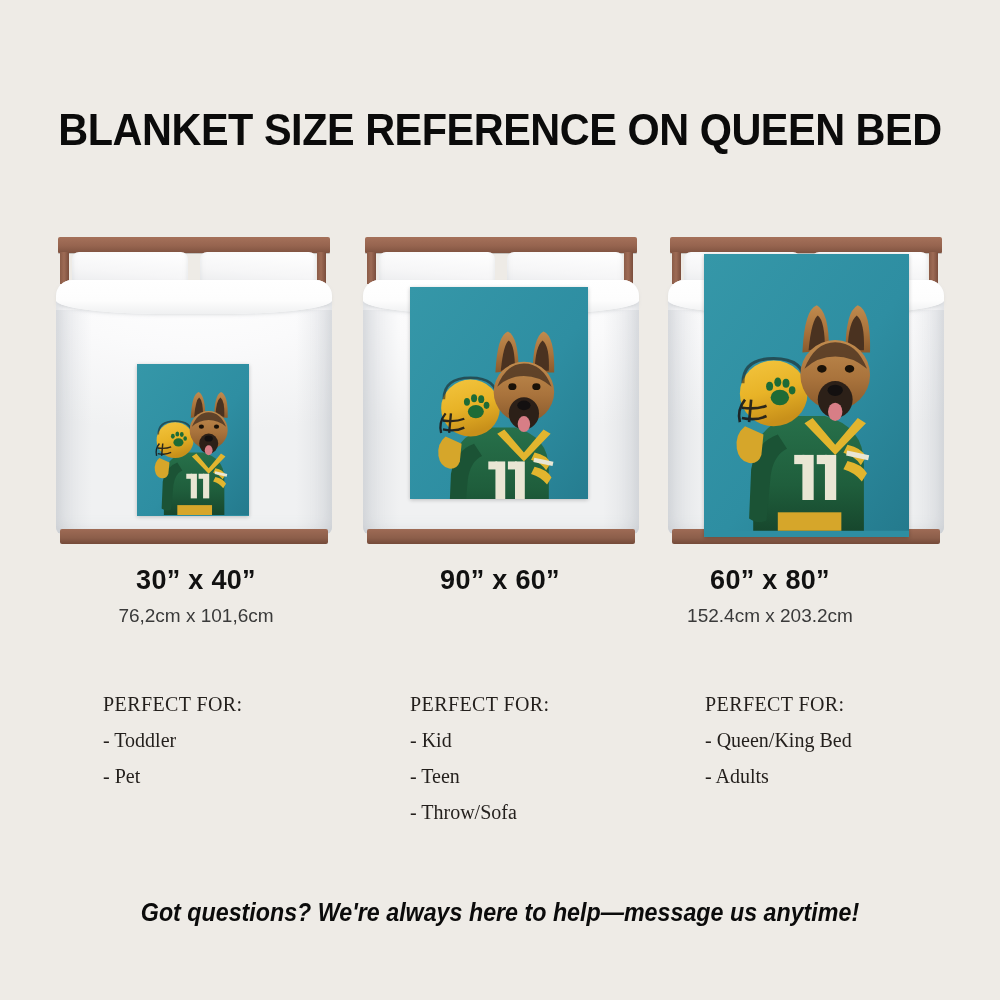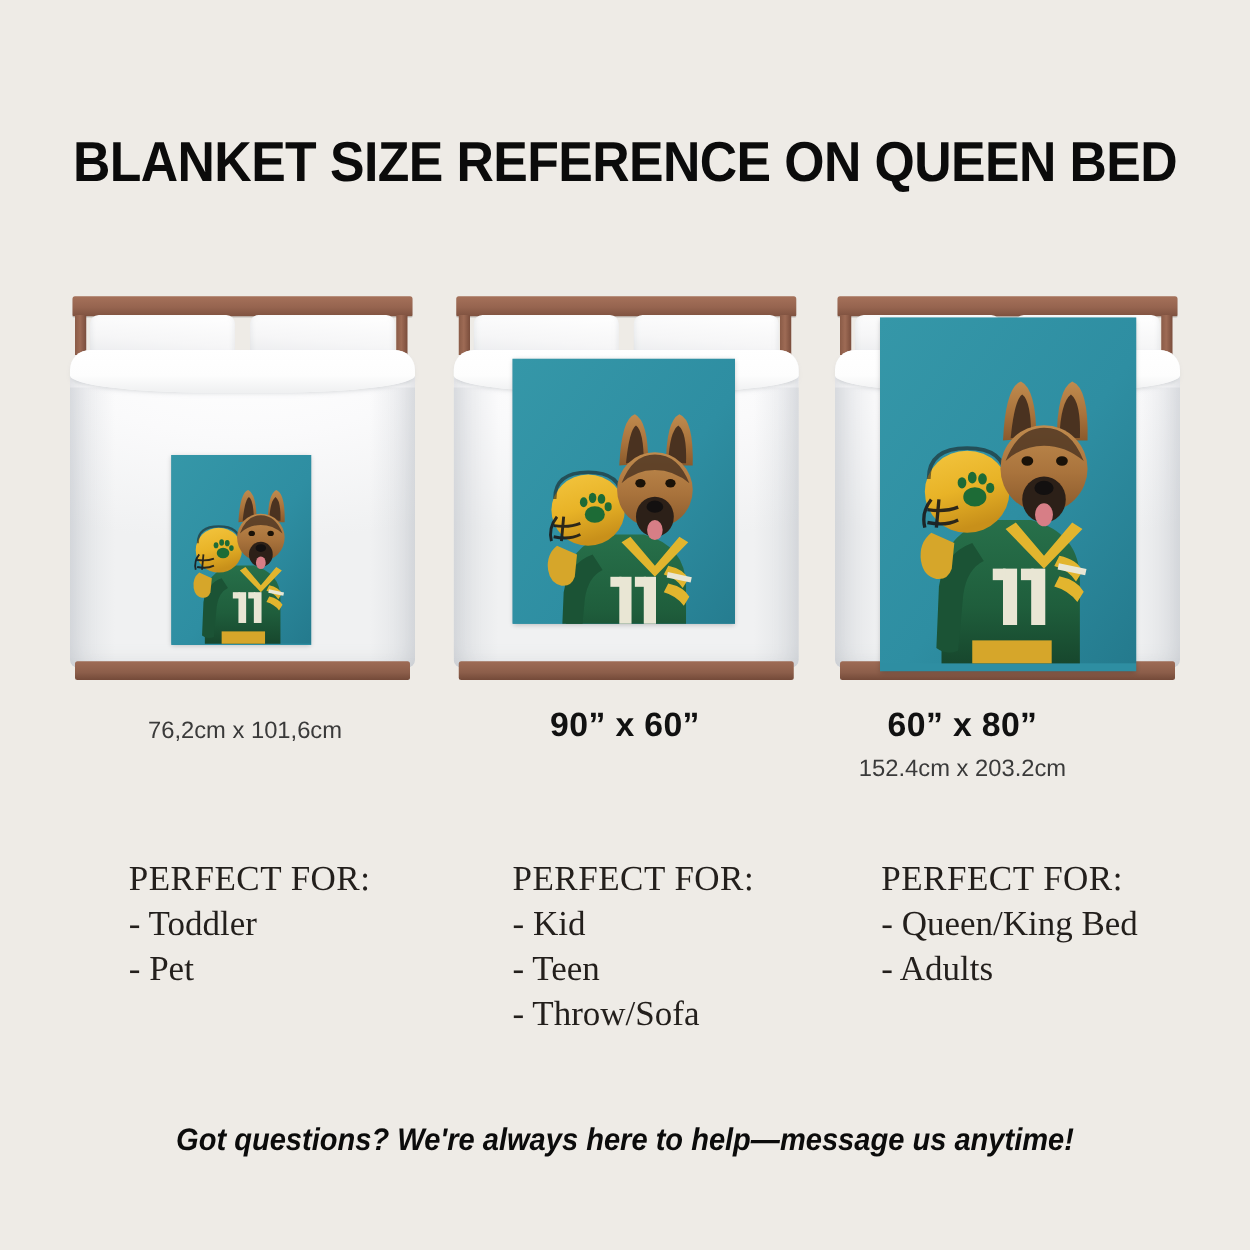--- a/index.html
+++ b/index.html
@@ -204,21 +204,21 @@
     top: 686px;
     left: 0;
     width: 1000px;
     height: 190px;
   }
   .listcol {
     position: absolute;
     top: 0;
     width: 290px;
     font-family: "Liberation Serif", serif;
-    font-size: 28px;
+    font-size: 20px;
     color: #231F1C;
     line-height: 36px;
   }
   .listcol.c1 { left: 103px; }
   .listcol.c2 { left: 410px; }
   .listcol.c3 { left: 705px; }
   .list-head { letter-spacing: 0.4px; }
   .list-item { white-space: nowrap; }
 
   
@@ -456,20 +456,21 @@
           <rect x="110" y="196" width="10" height="9"></rect>
         </g>
       </svg>
     </div>
     <div class="footrail"></div>
   </div>
 </div>
 
 <div class="sizes">
   <div class="sizecol c1">
+    <div class="size-in">30” x 40”</div>
     <div class="size-cm">76,2cm x 101,6cm</div>
   </div>
   <div class="sizecol c2">
     <div class="size-in">90” x 60”</div>
   </div>
   <div class="sizecol c3">
     <div class="size-in">60” x 80”</div>
     <div class="size-cm">152.4cm x 203.2cm</div>
   </div>
 </div>

